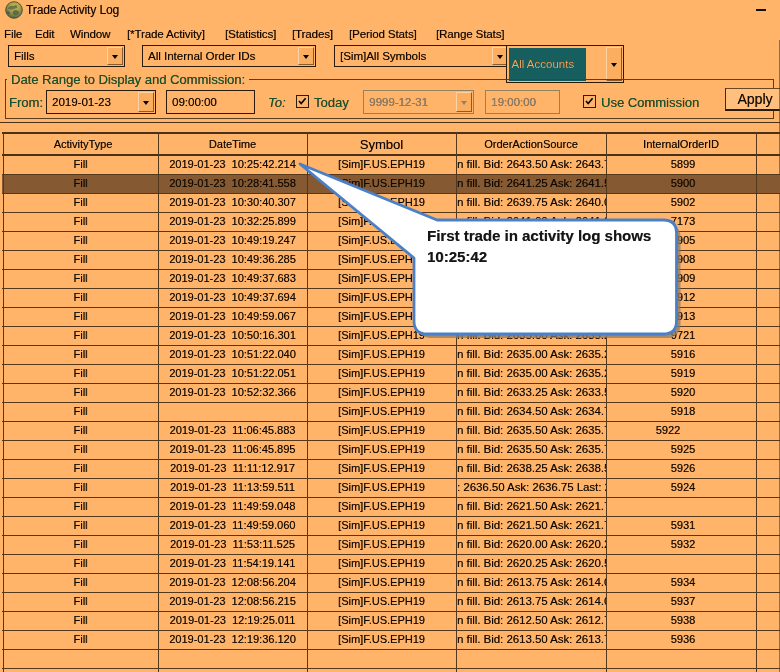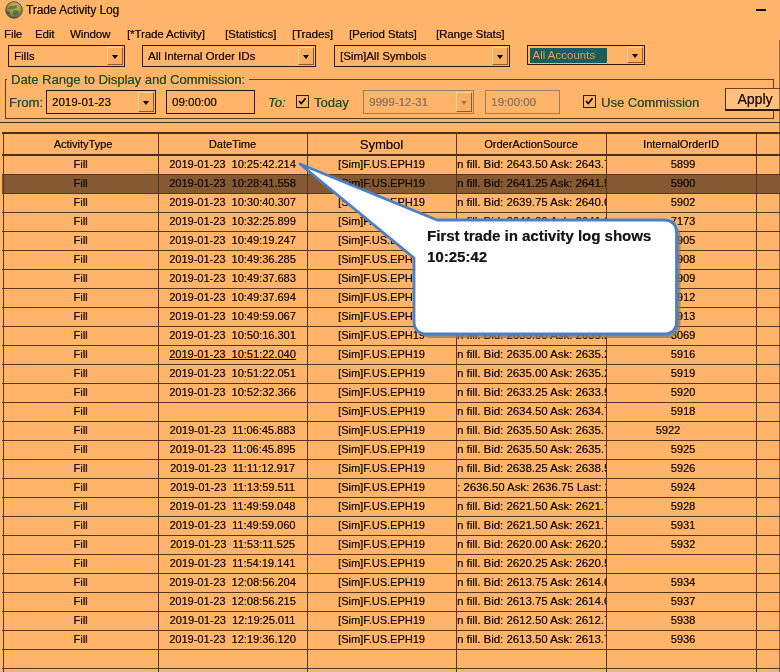--- a/index.html
+++ b/index.html
@@ -46,21 +46,21 @@
     <div class="arrowbtn"></div>
   </div>
 <div class="combo" style="left:142px;top:45px;width:174px;height:22px;">
     <div class="txt">All Internal Order IDs</div>
     <div class="arrowbtn"></div>
   </div>
 <div class="combo" style="left:334px;top:45px;width:176px;height:22px;">
     <div class="txt">[Sim]All Symbols</div>
     <div class="arrowbtn"></div>
   </div>
-<div class="combo" style="left:527px;top:45px;width:118px;height:20px;">
+<div class="combo" style="left:506px;top:45px;width:118px;height:38px;">
     <div style="position:absolute;left:1.5px;top:1.5px;bottom:1.5px;width:77px;background:#175f5f;color:#f3a55c;font-size:11.5px;display:flex;align-items:center;padding-left:3px;box-sizing:border-box;white-space:nowrap;">All Accounts</div>
     <div class="arrowbtn"></div>
   </div>
 <div class="abs" style="left:5px;top:79px;width:769px;height:40px;border:1px solid #5a3c1e;box-sizing:border-box;"></div>
 <div class="abs lbl" style="left:7px;top:72px;background:#FFB469;padding:0 4px;">Date Range to Display and Commission:</div>
 <div class="abs lbl" style="left:9px;top:95px;">From:</div>
 <div class="combo" style="left:46px;top:90px;width:110px;height:24px;">
     <div class="txt">2019-01-23</div>
     <div class="arrowbtn"></div>
   </div>
@@ -176,23 +176,23 @@
 <div class="cell" style="left:618px;top:156px;width:130px;">5912</div>
 <div class="cell" style="left:10px;top:175px;width:141px;">Fill</div>
 <div class="cell" style="left:166px;top:175px;width:133px;">2019-01-23&nbsp;&nbsp;10:49:59.067</div>
 <div class="cell" style="left:315px;top:175px;width:133px;">[Sim]F.US.EPH19</div>
 <div class="cell" style="left:457px;top:175px;width:148.5px;text-align:left;overflow:hidden;font-size:11.4px;">n fill. Bid: 2636.50 Ask: 2636.75</div>
 <div class="cell" style="left:618px;top:175px;width:130px;">5913</div>
 <div class="cell" style="left:10px;top:194px;width:141px;">Fill</div>
 <div class="cell" style="left:166px;top:194px;width:133px;">2019-01-23&nbsp;&nbsp;10:50:16.301</div>
 <div class="cell" style="left:315px;top:194px;width:133px;">[Sim]F.US.EPH19</div>
 <div class="cell" style="left:457px;top:194px;width:148.5px;text-align:left;overflow:hidden;font-size:11.4px;">n fill. Bid: 2635.00 Ask: 2635.25</div>
-<div class="cell" style="left:618px;top:194px;width:130px;">3069</div>
+<div class="cell" style="left:618px;top:194px;width:130px;">9721</div>
 <div class="cell" style="left:10px;top:213px;width:141px;">Fill</div>
-<div class="cell" style="left:166px;top:213px;width:133px;text-decoration:underline;">2019-01-23&nbsp;&nbsp;10:51:22.040</div>
+<div class="cell" style="left:166px;top:213px;width:133px;">2019-01-23&nbsp;&nbsp;10:51:22.040</div>
 <div class="cell" style="left:315px;top:213px;width:133px;">[Sim]F.US.EPH19</div>
 <div class="cell" style="left:457px;top:213px;width:148.5px;text-align:left;overflow:hidden;font-size:11.4px;">n fill. Bid: 2635.00 Ask: 2635.25</div>
 <div class="cell" style="left:618px;top:213px;width:130px;">5916</div>
 <div class="cell" style="left:10px;top:232px;width:141px;">Fill</div>
 <div class="cell" style="left:166px;top:232px;width:133px;">2019-01-23&nbsp;&nbsp;10:51:22.051</div>
 <div class="cell" style="left:315px;top:232px;width:133px;">[Sim]F.US.EPH19</div>
 <div class="cell" style="left:457px;top:232px;width:148.5px;text-align:left;overflow:hidden;font-size:11.4px;">n fill. Bid: 2635.00 Ask: 2635.25</div>
 <div class="cell" style="left:618px;top:232px;width:130px;">5919</div>
 <div class="cell" style="left:10px;top:251px;width:141px;">Fill</div>
 <div class="cell" style="left:166px;top:251px;width:133px;">2019-01-23&nbsp;&nbsp;10:52:32.366</div>
@@ -220,21 +220,20 @@
 <div class="cell" style="left:618px;top:327px;width:130px;">5926</div>
 <div class="cell" style="left:10px;top:346px;width:141px;">Fill</div>
 <div class="cell" style="left:166px;top:346px;width:133px;">2019-01-23&nbsp;&nbsp;11:13:59.511</div>
 <div class="cell" style="left:315px;top:346px;width:133px;">[Sim]F.US.EPH19</div>
 <div class="cell" style="left:457px;top:346px;width:148.5px;text-align:left;overflow:hidden;font-size:11.4px;">: 2636.50 Ask: 2636.75 Last: 26</div>
 <div class="cell" style="left:618px;top:346px;width:130px;">5924</div>
 <div class="cell" style="left:10px;top:365px;width:141px;">Fill</div>
 <div class="cell" style="left:166px;top:365px;width:133px;">2019-01-23&nbsp;&nbsp;11:49:59.048</div>
 <div class="cell" style="left:315px;top:365px;width:133px;">[Sim]F.US.EPH19</div>
 <div class="cell" style="left:457px;top:365px;width:148.5px;text-align:left;overflow:hidden;font-size:11.4px;">n fill. Bid: 2621.50 Ask: 2621.75</div>
-<div class="cell" style="left:618px;top:365px;width:130px;">5928</div>
 <div class="cell" style="left:10px;top:384px;width:141px;">Fill</div>
 <div class="cell" style="left:166px;top:384px;width:133px;">2019-01-23&nbsp;&nbsp;11:49:59.060</div>
 <div class="cell" style="left:315px;top:384px;width:133px;">[Sim]F.US.EPH19</div>
 <div class="cell" style="left:457px;top:384px;width:148.5px;text-align:left;overflow:hidden;font-size:11.4px;">n fill. Bid: 2621.50 Ask: 2621.75</div>
 <div class="cell" style="left:618px;top:384px;width:130px;">5931</div>
 <div class="cell" style="left:10px;top:403px;width:141px;">Fill</div>
 <div class="cell" style="left:166px;top:403px;width:133px;">2019-01-23&nbsp;&nbsp;11:53:11.525</div>
 <div class="cell" style="left:315px;top:403px;width:133px;">[Sim]F.US.EPH19</div>
 <div class="cell" style="left:457px;top:403px;width:148.5px;text-align:left;overflow:hidden;font-size:11.4px;">n fill. Bid: 2620.00 Ask: 2620.25</div>
 <div class="cell" style="left:618px;top:403px;width:130px;">5932</div>

